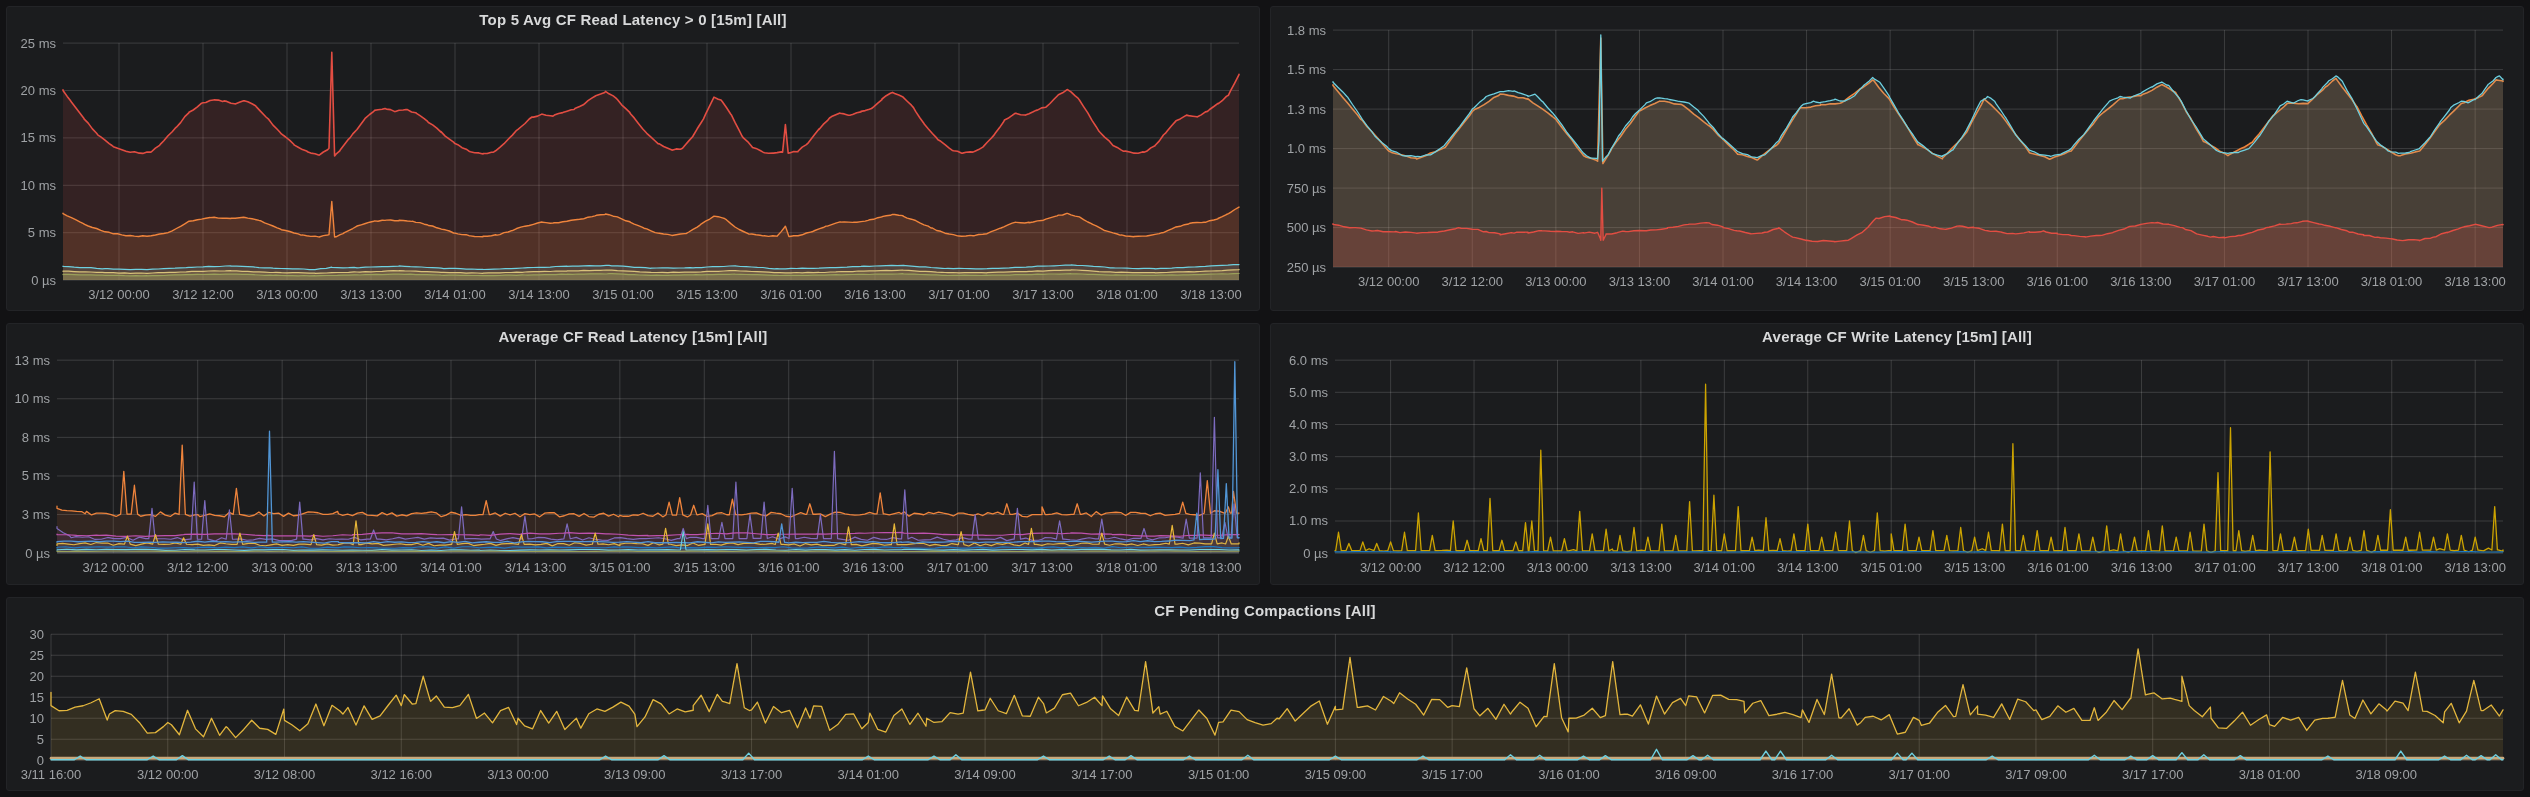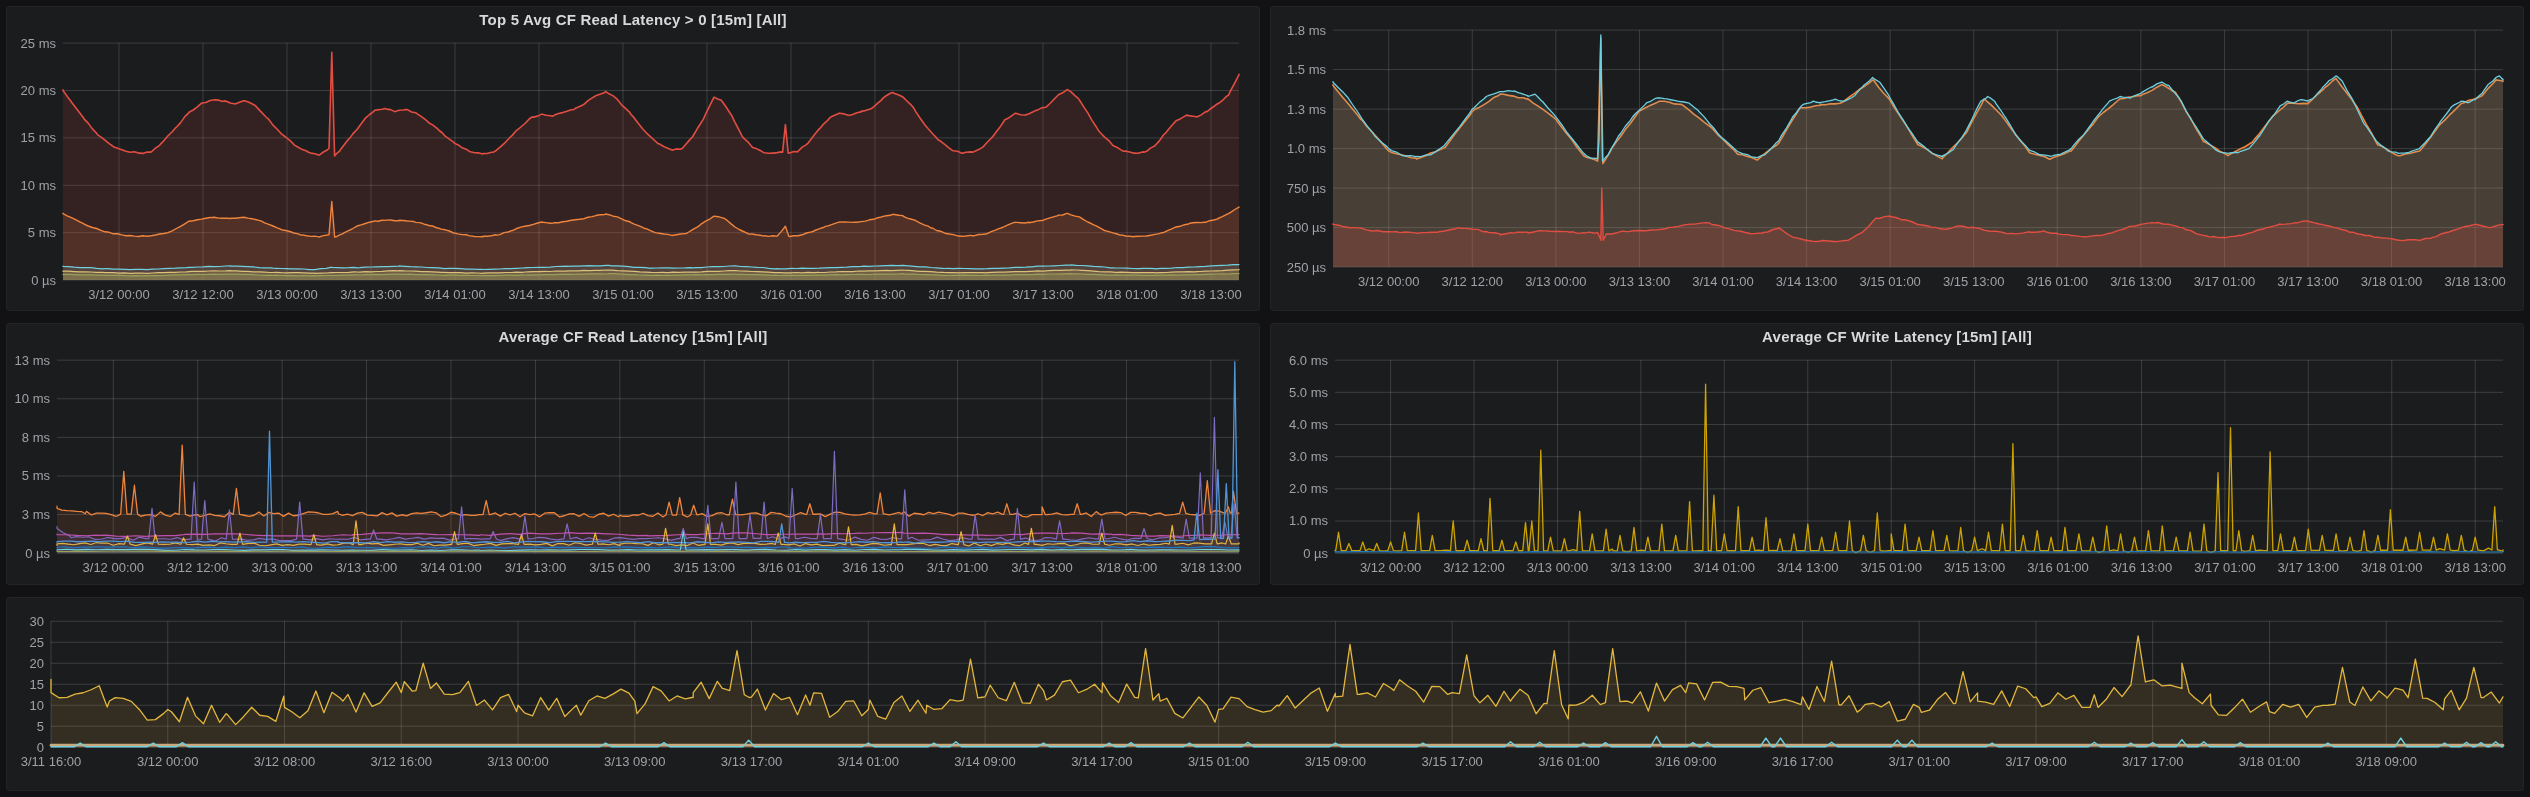--- a/index.html
+++ b/index.html
@@ -247,20 +247,21 @@
           <text x="1204.1904761904761" y="222" text-anchor="middle" font-size="13" fill="#9fa2a5">3/18 13:00</text>
           <path d="M64.0 200.4 L64.0 200.4 L64.7 200.4 L67.5 182.1 L68.9 191.3 L70.3 200.4 L73.7 200.4 L75.1 200.4 L77.9 193.3 L78.6 195.1 L80.7 200.4 L83.5 200.4 L88.3 200.5 L89.0 200.5 L91.8 191.7 L93.2 196.1 L94.6 200.5 L98.1 198.6 L102.9 200.5 L102.9 200.5 L105.7 193.3 L107.8 198.7 L108.5 200.5 L112.7 201.0 L116.8 200.5 L117.5 198.3 L119.6 191.7 L122.4 200.5 L122.4 200.5 L127.3 200.8 L130.7 200.5 L132.1 191.3 L133.5 182.1 L136.3 200.5 L137.0 200.5 L141.9 200.5 L144.6 200.5 L146.7 172.2 L147.4 162.8 L150.2 200.5 L151.6 200.5 L156.5 200.5 L158.6 200.5 L161.3 185.3 L161.3 185.3 L164.1 200.5 L166.2 200.5 L171.1 200.3 L175.9 199.9 L179.4 200.6 L180.8 185.7 L182.2 170.8 L185.0 200.6 L185.7 200.6 L190.5 200.6 L193.3 200.6 L195.4 192.7 L196.1 190.1 L198.9 200.6 L200.3 200.6 L205.1 200.6 L207.2 200.6 L210.0 188.5 L210.0 188.5 L212.8 200.6 L214.9 200.6 L216.3 200.6 L219.0 148.3 L219.7 161.4 L221.8 200.6 L224.6 200.6 L228.1 200.6 L229.5 195.4 L230.9 190.1 L233.6 200.6 L234.3 200.6 L239.2 200.6 L242.0 200.6 L244.1 194.0 L244.8 191.7 L247.5 200.6 L248.9 200.6 L251.7 200.6 L253.8 179.5 L254.5 172.4 L257.3 200.7 L258.0 200.7 L258.7 193.2 L260.8 170.8 L263.5 200.7 L263.5 200.7 L267.0 200.7 L268.4 150.4 L269.8 100.1 L272.6 200.7 L273.3 200.7 L276.7 200.7 L278.1 193.8 L279.5 186.9 L282.3 200.7 L283.0 200.7 L287.9 200.7 L290.6 200.7 L292.7 191.6 L293.4 188.5 L296.2 200.7 L297.6 200.7 L302.5 199.5 L305.9 200.7 L307.3 180.9 L308.7 161.2 L311.5 200.7 L312.2 200.7 L317.1 200.7 L318.5 200.7 L321.2 183.7 L321.9 188.0 L324.0 200.7 L326.8 200.7 L331.7 200.7 L332.4 200.7 L335.1 178.9 L336.5 189.8 L337.9 200.7 L341.4 198.8 L342.1 200.7 L346.3 200.7 L346.3 200.7 L349.0 185.3 L351.1 196.9 L351.8 200.7 L356.0 201.6 L360.2 200.7 L360.9 194.9 L363.0 177.3 L365.7 200.7 L365.7 200.7 L370.6 200.1 L374.1 200.7 L375.5 193.8 L376.9 186.9 L379.6 200.7 L380.3 200.7 L385.2 200.7 L388.0 200.7 L390.1 180.7 L390.8 174.0 L393.5 200.7 L394.9 200.7 L399.8 200.7 L401.9 200.7 L404.7 185.3 L404.7 185.3 L407.4 200.7 L409.5 200.7 L414.4 200.7 L415.8 200.7 L418.6 151.5 L419.3 163.8 L421.4 200.7 L424.1 200.7 L429.0 200.6 L431.8 200.6 L433.9 75.8 L434.6 34.1 L437.3 200.6 L438.7 200.6 L440.1 200.6 L442.9 145.1 L443.6 159.0 L445.7 200.6 L448.5 200.6 L450.6 200.6 L453.3 183.7 L453.3 183.7 L456.1 200.6 L458.2 200.6 L463.1 200.6 L464.5 200.6 L467.2 156.4 L467.9 167.4 L470.0 200.6 L472.8 200.6 L477.7 200.6 L478.4 200.6 L481.1 186.9 L482.5 193.8 L483.9 200.6 L487.4 199.9 L492.3 200.6 L492.3 200.6 L495.0 167.6 L497.1 192.3 L497.8 200.6 L502.0 200.2 L506.2 200.6 L506.9 197.6 L509.0 188.5 L511.7 200.6 L511.7 200.6 L516.6 201.1 L520.1 200.5 L521.5 192.1 L522.9 183.7 L525.6 200.5 L526.3 200.5 L531.2 200.5 L534.0 200.5 L536.1 180.7 L536.8 174.0 L539.5 200.5 L540.9 200.5 L545.8 200.5 L547.9 200.5 L550.7 186.9 L550.7 186.9 L553.4 200.5 L555.5 200.5 L560.4 200.5 L561.8 200.5 L564.6 182.1 L565.3 186.7 L567.4 200.5 L570.1 200.5 L575.0 200.5 L575.7 200.5 L578.5 170.8 L579.9 185.7 L581.3 200.5 L584.7 202.4 L589.6 200.5 L589.6 200.5 L592.4 185.3 L594.5 196.7 L595.2 200.5 L599.3 202.1 L603.5 200.4 L604.2 191.0 L606.3 162.8 L609.1 200.4 L609.1 200.4 L613.9 201.1 L617.4 200.4 L618.8 200.4 L620.2 200.4 L620.2 183.7 L623.0 200.4 L623.7 200.4 L628.5 200.4 L631.3 200.4 L633.4 180.6 L634.1 174.0 L636.9 200.4 L638.3 200.4 L643.1 200.5 L645.2 200.5 L648.0 186.9 L648.0 186.9 L650.8 200.5 L652.9 200.5 L657.7 200.5 L659.1 200.5 L661.9 180.5 L662.6 185.5 L664.7 200.5 L667.5 200.5 L672.3 200.5 L673.0 200.5 L675.8 185.3 L677.2 192.9 L678.6 200.5 L682.1 200.8 L686.9 200.5 L686.9 200.5 L689.7 177.3 L691.8 194.7 L692.5 200.5 L696.7 202.1 L700.8 200.5 L701.5 197.1 L703.6 186.9 L706.4 200.5 L706.4 200.5 L711.3 198.6 L714.7 200.5 L716.1 191.3 L717.5 182.1 L720.3 200.5 L721.0 200.5 L725.9 200.5 L728.6 200.6 L730.7 180.7 L731.4 174.0 L734.2 200.6 L735.6 200.6 L739.1 200.6 L740.5 147.1 L741.9 93.6 L744.6 200.6 L745.3 200.6 L749.5 200.6 L750.2 196.8 L752.3 185.3 L755.1 200.6 L755.1 200.6 L759.9 201.2 L763.4 200.6 L764.8 190.5 L766.2 180.5 L769.0 200.6 L769.7 200.6 L774.5 200.6 L777.3 200.6 L779.4 190.3 L780.1 186.9 L782.9 200.6 L784.3 200.6 L789.1 200.6 L791.2 200.6 L794.0 177.3 L794.0 177.3 L796.8 200.6 L798.9 200.6 L803.7 200.6 L805.1 200.6 L807.9 183.7 L808.6 187.9 L810.7 200.6 L813.5 200.7 L818.3 200.7 L819.0 200.7 L821.8 186.9 L823.2 193.8 L824.6 200.7 L828.1 202.3 L832.9 200.7 L832.9 200.7 L835.7 175.7 L837.8 194.4 L838.5 200.7 L842.7 199.7 L846.8 200.7 L847.5 196.4 L849.6 183.7 L852.4 200.7 L852.4 200.7 L857.3 202.0 L860.7 200.7 L862.1 193.8 L863.5 186.9 L866.3 200.7 L867.0 200.7 L871.9 200.7 L874.6 200.7 L876.7 185.5 L877.4 180.5 L880.2 200.7 L881.6 200.7 L886.5 200.7 L888.6 200.7 L891.3 175.7 L891.3 175.7 L894.1 200.7 L896.2 200.7 L898.3 200.7 L901.1 200.7 L902.5 200.7 L905.2 186.9 L905.9 190.4 L908.0 200.7 L910.8 200.7 L915.7 200.7 L916.4 200.7 L919.1 182.1 L920.5 191.4 L921.9 200.7 L925.4 200.9 L930.3 200.7 L930.3 200.7 L933.0 174.0 L935.1 194.0 L935.8 200.6 L940.0 202.3 L944.2 200.6 L944.9 181.1 L947.0 122.6 L949.7 200.6 L949.7 200.6 L954.6 200.6 L956.7 200.6 L959.5 77.5 L959.5 77.6 L962.2 200.6 L964.3 200.6 L965.0 200.6 L967.8 180.5 L969.2 190.5 L970.6 200.5 L974.1 201.2 L978.9 200.5 L978.9 200.5 L981.7 185.3 L983.8 196.7 L984.5 200.5 L988.7 200.0 L993.5 200.5 L996.3 200.5 L998.4 126.4 L999.1 101.7 L1001.9 200.4 L1003.3 200.4 L1006.7 200.4 L1008.1 192.1 L1009.5 183.7 L1012.3 200.4 L1013.0 200.4 L1017.9 200.4 L1020.6 200.4 L1022.7 190.3 L1023.4 186.9 L1026.2 200.4 L1027.6 200.4 L1032.5 200.4 L1034.6 200.4 L1037.3 178.9 L1037.3 178.9 L1040.1 200.3 L1042.2 200.3 L1047.1 200.3 L1048.5 200.3 L1051.2 185.3 L1051.9 189.1 L1054.0 200.3 L1056.8 200.3 L1061.7 200.3 L1062.4 200.3 L1065.1 183.7 L1066.5 192.0 L1067.9 200.3 L1071.4 201.0 L1076.3 200.2 L1076.3 200.2 L1079.0 186.9 L1081.1 196.9 L1081.8 200.2 L1086.0 201.2 L1090.2 200.2 L1090.9 195.3 L1093.0 180.5 L1095.7 200.2 L1095.7 200.2 L1100.6 202.0 L1104.1 200.2 L1105.5 192.7 L1106.9 185.3 L1109.6 200.1 L1110.3 200.1 L1115.2 200.1 L1116.6 200.1 L1119.4 159.6 L1120.1 169.7 L1122.2 200.1 L1124.9 200.1 L1129.8 200.1 L1131.9 200.1 L1134.7 186.9 L1134.7 186.9 L1137.4 200.1 L1139.5 200.1 L1144.4 200.0 L1145.8 200.0 L1148.6 182.1 L1149.3 186.6 L1151.4 200.0 L1154.1 200.0 L1159.0 200.0 L1159.7 200.0 L1162.5 186.9 L1163.9 193.4 L1165.3 200.0 L1168.7 198.4 L1173.6 200.0 L1173.6 200.0 L1176.4 183.7 L1178.5 195.9 L1179.2 199.9 L1183.3 200.6 L1187.5 199.9 L1188.2 196.3 L1190.3 185.3 L1193.1 199.9 L1193.1 199.9 L1197.9 201.6 L1201.4 199.9 L1202.8 193.4 L1204.2 186.9 L1207.0 199.9 L1207.7 199.9 L1212.5 200.7 L1217.4 198.0 L1220.9 199.8 L1222.3 178.1 L1223.7 156.4 L1226.4 199.8 L1227.1 199.8 L1232.0 201.1 L1232.0 199.8 L1232.0 203 L64.0 203 Z" fill="rgba(204,163,0,0.10)" stroke="none"></path>
           <path d="M64.0 200.4 L64.0 200.4 L64.7 200.4 L67.5 182.1 L68.9 191.3 L70.3 200.4 L73.7 200.4 L75.1 200.4 L77.9 193.3 L78.6 195.1 L80.7 200.4 L83.5 200.4 L88.3 200.5 L89.0 200.5 L91.8 191.7 L93.2 196.1 L94.6 200.5 L98.1 198.6 L102.9 200.5 L102.9 200.5 L105.7 193.3 L107.8 198.7 L108.5 200.5 L112.7 201.0 L116.8 200.5 L117.5 198.3 L119.6 191.7 L122.4 200.5 L122.4 200.5 L127.3 200.8 L130.7 200.5 L132.1 191.3 L133.5 182.1 L136.3 200.5 L137.0 200.5 L141.9 200.5 L144.6 200.5 L146.7 172.2 L147.4 162.8 L150.2 200.5 L151.6 200.5 L156.5 200.5 L158.6 200.5 L161.3 185.3 L161.3 185.3 L164.1 200.5 L166.2 200.5 L171.1 200.3 L175.9 199.9 L179.4 200.6 L180.8 185.7 L182.2 170.8 L185.0 200.6 L185.7 200.6 L190.5 200.6 L193.3 200.6 L195.4 192.7 L196.1 190.1 L198.9 200.6 L200.3 200.6 L205.1 200.6 L207.2 200.6 L210.0 188.5 L210.0 188.5 L212.8 200.6 L214.9 200.6 L216.3 200.6 L219.0 148.3 L219.7 161.4 L221.8 200.6 L224.6 200.6 L228.1 200.6 L229.5 195.4 L230.9 190.1 L233.6 200.6 L234.3 200.6 L239.2 200.6 L242.0 200.6 L244.1 194.0 L244.8 191.7 L247.5 200.6 L248.9 200.6 L251.7 200.6 L253.8 179.5 L254.5 172.4 L257.3 200.7 L258.0 200.7 L258.7 193.2 L260.8 170.8 L263.5 200.7 L263.5 200.7 L267.0 200.7 L268.4 150.4 L269.8 100.1 L272.6 200.7 L273.3 200.7 L276.7 200.7 L278.1 193.8 L279.5 186.9 L282.3 200.7 L283.0 200.7 L287.9 200.7 L290.6 200.7 L292.7 191.6 L293.4 188.5 L296.2 200.7 L297.6 200.7 L302.5 199.5 L305.9 200.7 L307.3 180.9 L308.7 161.2 L311.5 200.7 L312.2 200.7 L317.1 200.7 L318.5 200.7 L321.2 183.7 L321.9 188.0 L324.0 200.7 L326.8 200.7 L331.7 200.7 L332.4 200.7 L335.1 178.9 L336.5 189.8 L337.9 200.7 L341.4 198.8 L342.1 200.7 L346.3 200.7 L346.3 200.7 L349.0 185.3 L351.1 196.9 L351.8 200.7 L356.0 201.6 L360.2 200.7 L360.9 194.9 L363.0 177.3 L365.7 200.7 L365.7 200.7 L370.6 200.1 L374.1 200.7 L375.5 193.8 L376.9 186.9 L379.6 200.7 L380.3 200.7 L385.2 200.7 L388.0 200.7 L390.1 180.7 L390.8 174.0 L393.5 200.7 L394.9 200.7 L399.8 200.7 L401.9 200.7 L404.7 185.3 L404.7 185.3 L407.4 200.7 L409.5 200.7 L414.4 200.7 L415.8 200.7 L418.6 151.5 L419.3 163.8 L421.4 200.7 L424.1 200.7 L429.0 200.6 L431.8 200.6 L433.9 75.8 L434.6 34.1 L437.3 200.6 L438.7 200.6 L440.1 200.6 L442.9 145.1 L443.6 159.0 L445.7 200.6 L448.5 200.6 L450.6 200.6 L453.3 183.7 L453.3 183.7 L456.1 200.6 L458.2 200.6 L463.1 200.6 L464.5 200.6 L467.2 156.4 L467.9 167.4 L470.0 200.6 L472.8 200.6 L477.7 200.6 L478.4 200.6 L481.1 186.9 L482.5 193.8 L483.9 200.6 L487.4 199.9 L492.3 200.6 L492.3 200.6 L495.0 167.6 L497.1 192.3 L497.8 200.6 L502.0 200.2 L506.2 200.6 L506.9 197.6 L509.0 188.5 L511.7 200.6 L511.7 200.6 L516.6 201.1 L520.1 200.5 L521.5 192.1 L522.9 183.7 L525.6 200.5 L526.3 200.5 L531.2 200.5 L534.0 200.5 L536.1 180.7 L536.8 174.0 L539.5 200.5 L540.9 200.5 L545.8 200.5 L547.9 200.5 L550.7 186.9 L550.7 186.9 L553.4 200.5 L555.5 200.5 L560.4 200.5 L561.8 200.5 L564.6 182.1 L565.3 186.7 L567.4 200.5 L570.1 200.5 L575.0 200.5 L575.7 200.5 L578.5 170.8 L579.9 185.7 L581.3 200.5 L584.7 202.4 L589.6 200.5 L589.6 200.5 L592.4 185.3 L594.5 196.7 L595.2 200.5 L599.3 202.1 L603.5 200.4 L604.2 191.0 L606.3 162.8 L609.1 200.4 L609.1 200.4 L613.9 201.1 L617.4 200.4 L618.8 200.4 L620.2 200.4 L620.2 183.7 L623.0 200.4 L623.7 200.4 L628.5 200.4 L631.3 200.4 L633.4 180.6 L634.1 174.0 L636.9 200.4 L638.3 200.4 L643.1 200.5 L645.2 200.5 L648.0 186.9 L648.0 186.9 L650.8 200.5 L652.9 200.5 L657.7 200.5 L659.1 200.5 L661.9 180.5 L662.6 185.5 L664.7 200.5 L667.5 200.5 L672.3 200.5 L673.0 200.5 L675.8 185.3 L677.2 192.9 L678.6 200.5 L682.1 200.8 L686.9 200.5 L686.9 200.5 L689.7 177.3 L691.8 194.7 L692.5 200.5 L696.7 202.1 L700.8 200.5 L701.5 197.1 L703.6 186.9 L706.4 200.5 L706.4 200.5 L711.3 198.6 L714.7 200.5 L716.1 191.3 L717.5 182.1 L720.3 200.5 L721.0 200.5 L725.9 200.5 L728.6 200.6 L730.7 180.7 L731.4 174.0 L734.2 200.6 L735.6 200.6 L739.1 200.6 L740.5 147.1 L741.9 93.6 L744.6 200.6 L745.3 200.6 L749.5 200.6 L750.2 196.8 L752.3 185.3 L755.1 200.6 L755.1 200.6 L759.9 201.2 L763.4 200.6 L764.8 190.5 L766.2 180.5 L769.0 200.6 L769.7 200.6 L774.5 200.6 L777.3 200.6 L779.4 190.3 L780.1 186.9 L782.9 200.6 L784.3 200.6 L789.1 200.6 L791.2 200.6 L794.0 177.3 L794.0 177.3 L796.8 200.6 L798.9 200.6 L803.7 200.6 L805.1 200.6 L807.9 183.7 L808.6 187.9 L810.7 200.6 L813.5 200.7 L818.3 200.7 L819.0 200.7 L821.8 186.9 L823.2 193.8 L824.6 200.7 L828.1 202.3 L832.9 200.7 L832.9 200.7 L835.7 175.7 L837.8 194.4 L838.5 200.7 L842.7 199.7 L846.8 200.7 L847.5 196.4 L849.6 183.7 L852.4 200.7 L852.4 200.7 L857.3 202.0 L860.7 200.7 L862.1 193.8 L863.5 186.9 L866.3 200.7 L867.0 200.7 L871.9 200.7 L874.6 200.7 L876.7 185.5 L877.4 180.5 L880.2 200.7 L881.6 200.7 L886.5 200.7 L888.6 200.7 L891.3 175.7 L891.3 175.7 L894.1 200.7 L896.2 200.7 L898.3 200.7 L901.1 200.7 L902.5 200.7 L905.2 186.9 L905.9 190.4 L908.0 200.7 L910.8 200.7 L915.7 200.7 L916.4 200.7 L919.1 182.1 L920.5 191.4 L921.9 200.7 L925.4 200.9 L930.3 200.7 L930.3 200.7 L933.0 174.0 L935.1 194.0 L935.8 200.6 L940.0 202.3 L944.2 200.6 L944.9 181.1 L947.0 122.6 L949.7 200.6 L949.7 200.6 L954.6 200.6 L956.7 200.6 L959.5 77.5 L959.5 77.6 L962.2 200.6 L964.3 200.6 L965.0 200.6 L967.8 180.5 L969.2 190.5 L970.6 200.5 L974.1 201.2 L978.9 200.5 L978.9 200.5 L981.7 185.3 L983.8 196.7 L984.5 200.5 L988.7 200.0 L993.5 200.5 L996.3 200.5 L998.4 126.4 L999.1 101.7 L1001.9 200.4 L1003.3 200.4 L1006.7 200.4 L1008.1 192.1 L1009.5 183.7 L1012.3 200.4 L1013.0 200.4 L1017.9 200.4 L1020.6 200.4 L1022.7 190.3 L1023.4 186.9 L1026.2 200.4 L1027.6 200.4 L1032.5 200.4 L1034.6 200.4 L1037.3 178.9 L1037.3 178.9 L1040.1 200.3 L1042.2 200.3 L1047.1 200.3 L1048.5 200.3 L1051.2 185.3 L1051.9 189.1 L1054.0 200.3 L1056.8 200.3 L1061.7 200.3 L1062.4 200.3 L1065.1 183.7 L1066.5 192.0 L1067.9 200.3 L1071.4 201.0 L1076.3 200.2 L1076.3 200.2 L1079.0 186.9 L1081.1 196.9 L1081.8 200.2 L1086.0 201.2 L1090.2 200.2 L1090.9 195.3 L1093.0 180.5 L1095.7 200.2 L1095.7 200.2 L1100.6 202.0 L1104.1 200.2 L1105.5 192.7 L1106.9 185.3 L1109.6 200.1 L1110.3 200.1 L1115.2 200.1 L1116.6 200.1 L1119.4 159.6 L1120.1 169.7 L1122.2 200.1 L1124.9 200.1 L1129.8 200.1 L1131.9 200.1 L1134.7 186.9 L1134.7 186.9 L1137.4 200.1 L1139.5 200.1 L1144.4 200.0 L1145.8 200.0 L1148.6 182.1 L1149.3 186.6 L1151.4 200.0 L1154.1 200.0 L1159.0 200.0 L1159.7 200.0 L1162.5 186.9 L1163.9 193.4 L1165.3 200.0 L1168.7 198.4 L1173.6 200.0 L1173.6 200.0 L1176.4 183.7 L1178.5 195.9 L1179.2 199.9 L1183.3 200.6 L1187.5 199.9 L1188.2 196.3 L1190.3 185.3 L1193.1 199.9 L1193.1 199.9 L1197.9 201.6 L1201.4 199.9 L1202.8 193.4 L1204.2 186.9 L1207.0 199.9 L1207.7 199.9 L1212.5 200.7 L1217.4 198.0 L1220.9 199.8 L1222.3 178.1 L1223.7 156.4 L1226.4 199.8 L1227.1 199.8 L1232.0 201.1 L1232.0 199.8 " fill="none" stroke="#cca300" stroke-width="1.3" stroke-linejoin="round" stroke-linecap="round"></path>
           <path d="M64.0 201.4 L64.0 201.7 L74.4 201.7 L84.9 201.5 L95.3 201.5 L105.7 201.6 L116.1 201.5 L126.6 202.0 L137.0 201.9 L147.4 201.6 L157.9 201.8 L168.3 201.8 L178.7 201.5 L189.1 202.0 L199.6 201.5 L210.0 201.7 L220.4 201.8 L230.9 201.5 L241.3 201.8 L251.7 202.0 L262.1 201.5 L272.6 201.7 L283.0 201.9 L293.4 201.8 L303.9 201.6 L314.3 201.7 L324.7 201.7 L335.1 201.9 L345.6 202.0 L356.0 202.0 L366.4 201.8 L376.9 201.6 L387.3 201.9 L397.7 201.6 L408.1 201.7 L418.6 201.7 L429.0 201.7 L439.4 201.4 L449.9 201.9 L460.3 201.9 L470.7 201.7 L481.1 201.4 L491.6 201.7 L502.0 201.6 L512.4 201.4 L522.9 201.7 L533.3 201.5 L543.7 201.6 L554.1 201.6 L564.6 201.9 L575.0 201.7 L585.4 201.7 L595.9 201.8 L606.3 202.0 L616.7 201.7 L627.1 201.5 L637.6 201.7 L648.0 201.4 L658.4 201.5 L668.9 201.8 L679.3 201.9 L689.7 201.5 L700.1 201.9 L710.6 201.5 L721.0 201.8 L731.4 201.9 L741.9 202.0 L752.3 201.6 L762.7 201.5 L773.1 201.7 L783.6 201.8 L794.0 201.7 L804.4 201.7 L814.9 201.6 L825.3 201.6 L835.7 201.7 L846.1 202.0 L856.6 201.5 L867.0 201.5 L877.4 201.4 L887.9 201.8 L898.3 201.4 L908.7 201.5 L919.1 201.7 L929.6 201.8 L940.0 202.0 L950.4 201.4 L960.9 201.8 L971.3 202.0 L981.7 201.5 L992.1 201.8 L1002.6 201.8 L1013.0 201.5 L1023.4 201.4 L1033.9 201.9 L1044.3 201.9 L1054.7 201.8 L1065.1 201.4 L1075.6 201.8 L1086.0 202.0 L1096.4 201.9 L1106.9 201.5 L1117.3 201.7 L1127.7 201.8 L1138.1 201.4 L1148.6 202.0 L1159.0 201.5 L1169.4 201.9 L1179.9 201.9 L1190.3 201.4 L1200.7 201.5 L1211.1 201.8 L1221.6 201.9 L1232.0 201.7 L1232.0 201.7 L1232.0 203 L64.0 203 Z" fill="rgba(31,120,193,0.14)" stroke="none"></path>
           <path d="M64.0 201.4 L64.0 201.7 L74.4 201.7 L84.9 201.5 L95.3 201.5 L105.7 201.6 L116.1 201.5 L126.6 202.0 L137.0 201.9 L147.4 201.6 L157.9 201.8 L168.3 201.8 L178.7 201.5 L189.1 202.0 L199.6 201.5 L210.0 201.7 L220.4 201.8 L230.9 201.5 L241.3 201.8 L251.7 202.0 L262.1 201.5 L272.6 201.7 L283.0 201.9 L293.4 201.8 L303.9 201.6 L314.3 201.7 L324.7 201.7 L335.1 201.9 L345.6 202.0 L356.0 202.0 L366.4 201.8 L376.9 201.6 L387.3 201.9 L397.7 201.6 L408.1 201.7 L418.6 201.7 L429.0 201.7 L439.4 201.4 L449.9 201.9 L460.3 201.9 L470.7 201.7 L481.1 201.4 L491.6 201.7 L502.0 201.6 L512.4 201.4 L522.9 201.7 L533.3 201.5 L543.7 201.6 L554.1 201.6 L564.6 201.9 L575.0 201.7 L585.4 201.7 L595.9 201.8 L606.3 202.0 L616.7 201.7 L627.1 201.5 L637.6 201.7 L648.0 201.4 L658.4 201.5 L668.9 201.8 L679.3 201.9 L689.7 201.5 L700.1 201.9 L710.6 201.5 L721.0 201.8 L731.4 201.9 L741.9 202.0 L752.3 201.6 L762.7 201.5 L773.1 201.7 L783.6 201.8 L794.0 201.7 L804.4 201.7 L814.9 201.6 L825.3 201.6 L835.7 201.7 L846.1 202.0 L856.6 201.5 L867.0 201.5 L877.4 201.4 L887.9 201.8 L898.3 201.4 L908.7 201.5 L919.1 201.7 L929.6 201.8 L940.0 202.0 L950.4 201.4 L960.9 201.8 L971.3 202.0 L981.7 201.5 L992.1 201.8 L1002.6 201.8 L1013.0 201.5 L1023.4 201.4 L1033.9 201.9 L1044.3 201.9 L1054.7 201.8 L1065.1 201.4 L1075.6 201.8 L1086.0 202.0 L1096.4 201.9 L1106.9 201.5 L1117.3 201.7 L1127.7 201.8 L1138.1 201.4 L1148.6 202.0 L1159.0 201.5 L1169.4 201.9 L1179.9 201.9 L1190.3 201.4 L1200.7 201.5 L1211.1 201.8 L1221.6 201.9 L1232.0 201.7 L1232.0 201.7 " fill="none" stroke="#1f78c1" stroke-width="1.1" stroke-linejoin="round" stroke-linecap="round"></path>
         </svg>
     </section>
   </div>
   <div class="row row-3">
     <section class="panel">
+      <div class="panel-title">CF Pending Compactions [All]</div>
       <svg class="chart" viewBox="0 0 2516 166">
           <line x1="44" x2="2496" y1="136" y2="136" stroke="rgba(255,255,255,0.15)" stroke-width="1"></line>
           <text x="37" y="140.5" text-anchor="end" font-size="13" fill="#9fa2a5">0</text>
           <line x1="44" x2="2496" y1="115" y2="115" stroke="rgba(255,255,255,0.15)" stroke-width="1"></line>
           <text x="37" y="119.5" text-anchor="end" font-size="13" fill="#9fa2a5">5</text>
           <line x1="44" x2="2496" y1="94.00000000000001" y2="94.00000000000001" stroke="rgba(255,255,255,0.15)" stroke-width="1"></line>
           <text x="37" y="98.50000000000001" text-anchor="end" font-size="13" fill="#9fa2a5">10</text>
           <line x1="44" x2="2496" y1="73" y2="73" stroke="rgba(255,255,255,0.15)" stroke-width="1"></line>
           <text x="37" y="77.5" text-anchor="end" font-size="13" fill="#9fa2a5">15</text>
           <line x1="44" x2="2496" y1="52.00000000000001" y2="52.00000000000001" stroke="rgba(255,255,255,0.15)" stroke-width="1"></line>

